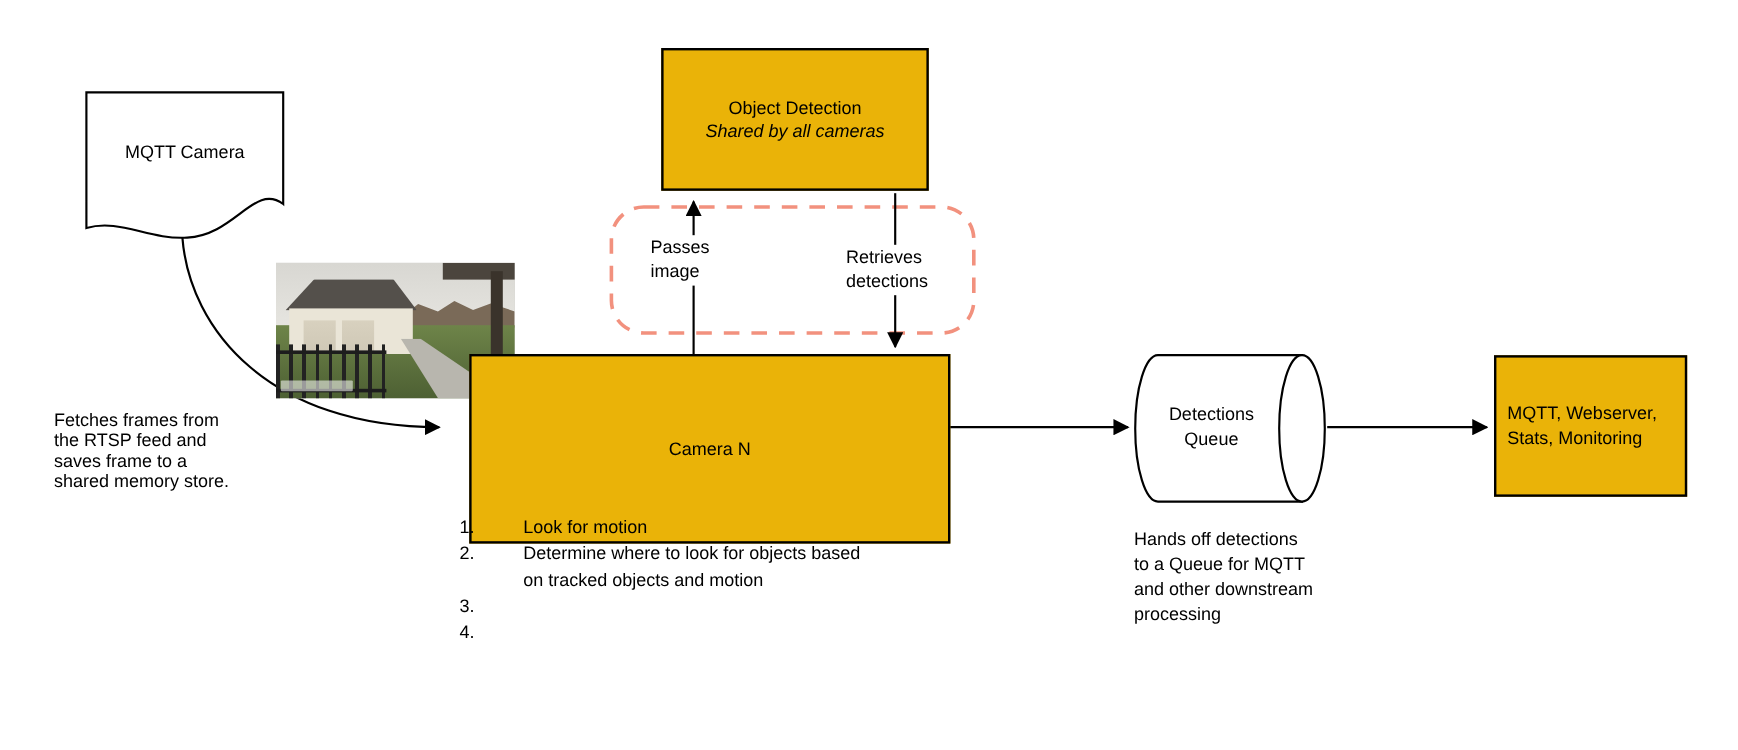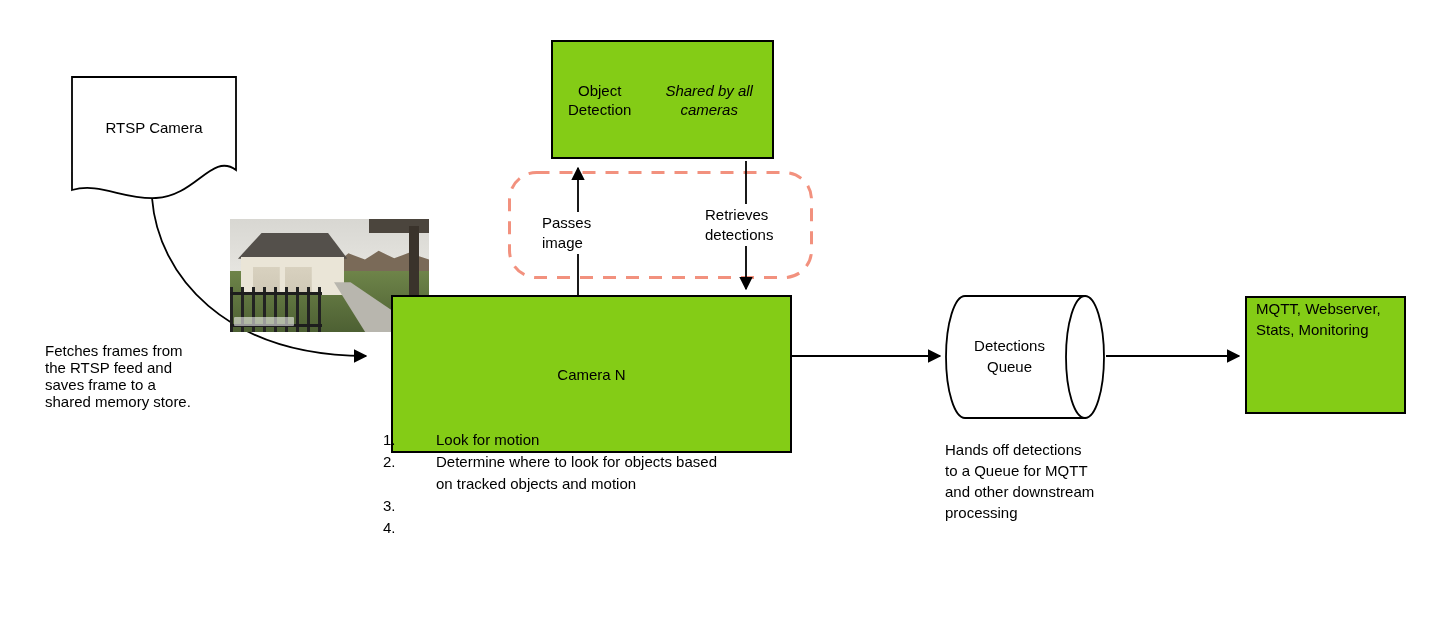--- a/index.html
+++ b/index.html
@@ -17,25 +17,25 @@
     position: absolute;
     left: 0; top: 0;
     z-index: 1;
   }
   .abs { position: absolute; z-index: 2; }
 
   
   .node {
     position: absolute;
     z-index: 2;
-    background: #84cc16;
+    background: #eab308;
     border: 2px solid #000;
     box-sizing: border-box;
     display: flex;
-    flex-direction: row;
+    flex-direction: column;
     align-items: center;
     justify-content: center;
     text-align: center;
     line-height: 19px;
   }
   #od-box   { left: 551px; top: 40px;  width: 223px; height: 119px; }
   #camn-box { left: 391px; top: 295px; width: 401px; height: 158px; }
   #mqtt-box { left: 1245px; top: 296px; width: 161px; height: 118px;
               align-items: flex-start; text-align: left; padding: 0 9px; line-height: 21px; }
   .subtitle { font-style: italic; }
@@ -44,21 +44,21 @@
   #rtsp-label { left: 73px;  top: 119px; width: 162px; text-align: center; }
   #fetch-note { left: 45px;  top: 342px; width: 152px; line-height: 17px; }
   #sm-note    { left: 845px; top: 129px; width: 205px; line-height: 21px; }
   #sm-note .sm-title { font-weight: bold; }
   #sm-note .sm-body  { width: 192px; }
   #queue-label { left: 952px; top: 335px; width: 115px; text-align: center; line-height: 21px; }
   #queue-note  { left: 945px; top: 439px; width: 150px; line-height: 21px; }
 
   
   .edge-label { position: absolute; z-index: 3; background: #fff; line-height: 20px; padding: 1px 2px; }
-  #passes-label    { left: 540px; top: 212px; width: 64px; }
+  #passes-label    { left: 540px; top: 196px; width: 64px; }
   #retrieves-label { left: 703px; top: 204px; width: 84px; }
 
   
   #steps { left: 383px; top: 429px; width: 372px; }
   #steps .step { display: flex; line-height: 22px; }
   #steps .num { width: 53px; flex: 0 0 53px; }
   #steps .txt { width: 292px; }
 
   
   #photo {
@@ -113,21 +113,21 @@
       <ellipse cx="1085" cy="357" rx="19" ry="61" fill="#ffffff" stroke="#000000" stroke-width="1.8"></ellipse>
     </g>
 
     <path d="M 152 198 C 158 275 225 356 366 356" fill="none" stroke="#000000" stroke-width="1.8" marker-end="url(#ah)"></path>
     <line x1="578" y1="298" x2="578" y2="168" stroke="#000000" stroke-width="1.8" marker-end="url(#ah)"></line>
     <line x1="746" y1="161" x2="746" y2="289" stroke="#000000" stroke-width="1.8" marker-end="url(#ah)"></line>
     <line x1="778" y1="356" x2="940" y2="356" stroke="#000000" stroke-width="1.8" marker-end="url(#ah)"></line>
     <line x1="1106" y1="356" x2="1239" y2="356" stroke="#000000" stroke-width="1.8" marker-end="url(#ah)"></line>
   </svg>
 
-  <div class="abs" id="rtsp-label">RTSP Camera</div>
+  <div class="abs" id="rtsp-label">MQTT Camera</div>
 
   <div class="abs" id="photo">
     <div class="ph-sky"></div>
     <div class="ph-houses"></div>
     <div class="ph-grass"></div>
     <div class="ph-garage">
       <div class="ph-roof"></div>
       <div class="ph-wall"></div>
     </div>
     <div class="ph-path"></div>

